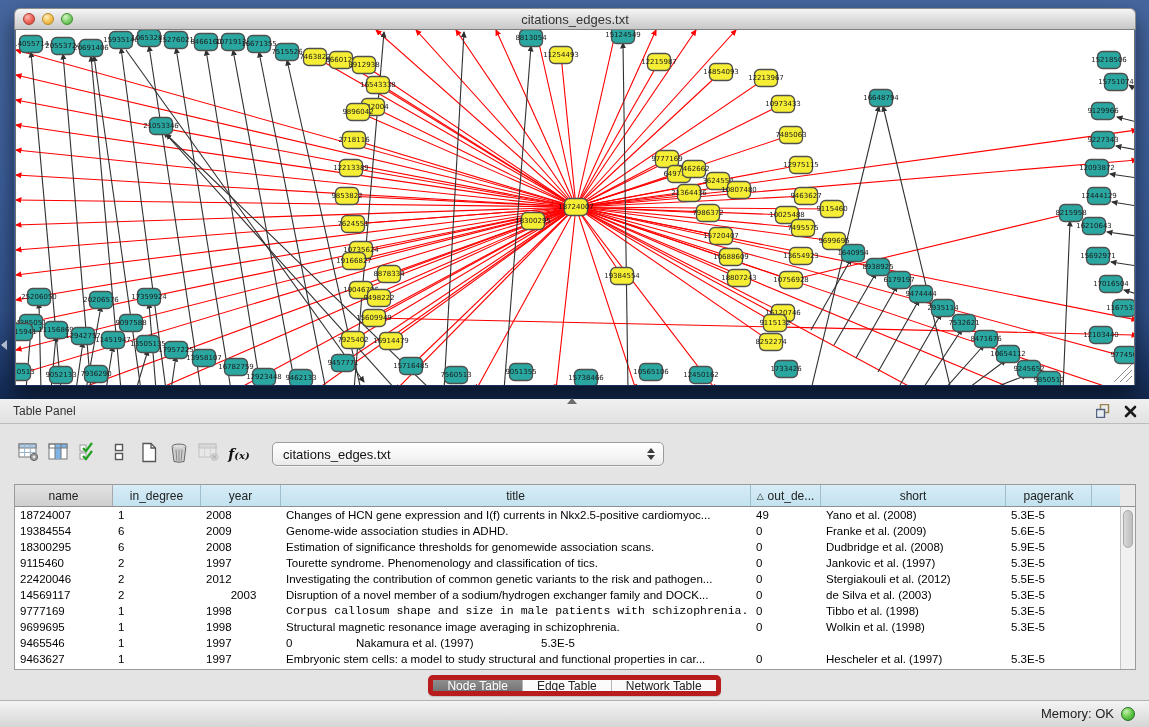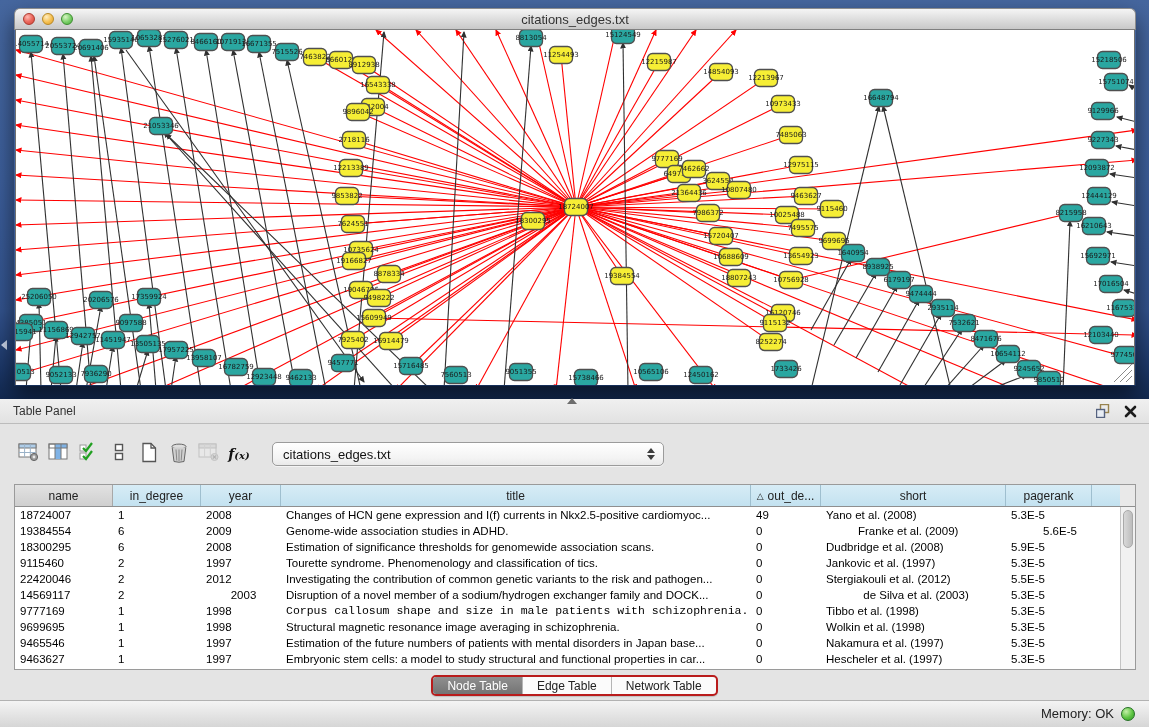--- a/index.html
+++ b/index.html
@@ -59,21 +59,21 @@
   .th .sort { font-size:9px; margin-right:4px; color:#222; }
   .tbody { position:relative; flex:1; display:flex; }
   .rows { flex:1; overflow:hidden; }
   .tr { display:flex; height:16px; background:#fff; }
   .td { font-size:11.5px; color:#000; white-space:nowrap; overflow:hidden; padding-left:5px; line-height:16px; }
   .vscroll { flex:0 0 15px; background:#f1f1f1; border-left:1px solid #c4c4c4; position:relative; }
   .vthumb { position:absolute; left:2px; top:3px; width:10px; height:38px; border-radius:5px;
     background:linear-gradient(90deg,#d8d8d8,#bdbdbd); border:1px solid #a9a9a9; }
 
   .tabbar { position:absolute; left:0; right:0; top:276px; display:flex; justify-content:center; }
-  .segmented { display:flex; height:21px; border:2px solid #b91c1c; border-radius:5px; overflow:hidden;
+  .segmented { display:flex; height:21px; border:5px solid #b91c1c; border-radius:5px; overflow:hidden;
     background:#fbfbfb; box-shadow:0 1px 1px rgba(0,0,0,.15); }
   .segment { padding:0 14px; font-size:12px; color:#222; display:flex; align-items:center; border-right:1px solid #b5b5b5; }
   .segment:last-child { border-right:none; }
   .segment.active { background:linear-gradient(180deg,#8f8f8f,#747474); color:#fff; }
 
   
   .status-bar { position:absolute; left:0; top:700px; width:1149px; height:27px;
     background:linear-gradient(180deg,#f4f4f4,#d6d6d6); border-top:1px solid #b2b2b2; }
   .memory-chip { position:absolute; right:14px; top:5px; display:flex; align-items:center; gap:7px; }
   .memory-text { font-size:13px; color:#222; }
@@ -823,21 +823,21 @@
               <div class="td" style="flex: 0 0 70px; width: 70px;">49</div>
               <div class="td" style="flex: 0 0 185px; width: 185px;">Yano et al. (2008)</div>
               <div class="td" style="flex: 0 0 86px; width: 86px;">5.3E-5</div>
             </div>
             <div class="tr">
               <div class="td" style="flex: 0 0 98px; width: 98px;">19384554</div>
               <div class="td" style="flex: 0 0 88px; width: 88px;">6</div>
               <div class="td" style="flex: 0 0 80px; width: 80px;">2009</div>
               <div class="td" style="flex: 0 0 470px; width: 470px;">Genome-wide association studies in ADHD.</div>
               <div class="td" style="flex: 0 0 70px; width: 70px;">0</div>
-              <div class="td" style="flex: 0 0 185px; width: 185px; margin-left: 32px;">Franke et al. (2009)</div>
+              <div class="td" style="flex: 0 0 185px; width: 185px;">Franke et al. (2009)</div>
               <div class="td" style="flex: 0 0 86px; width: 86px;">5.6E-5</div>
             </div>
             <div class="tr">
               <div class="td" style="flex: 0 0 98px; width: 98px;">18300295</div>
               <div class="td" style="flex: 0 0 88px; width: 88px;">6</div>
               <div class="td" style="flex: 0 0 80px; width: 80px;">2008</div>
               <div class="td" style="flex: 0 0 470px; width: 470px;">Estimation of significance thresholds for genomewide association scans.</div>
               <div class="td" style="flex: 0 0 70px; width: 70px;">0</div>
               <div class="td" style="flex: 0 0 185px; width: 185px;">Dudbridge et al. (2008)</div>
               <div class="td" style="flex: 0 0 86px; width: 86px;">5.9E-5</div>
@@ -859,21 +859,21 @@
               <div class="td" style="flex: 0 0 70px; width: 70px;">0</div>
               <div class="td" style="flex: 0 0 185px; width: 185px;">Stergiakouli et al. (2012)</div>
               <div class="td" style="flex: 0 0 86px; width: 86px;">5.5E-5</div>
             </div>
             <div class="tr">
               <div class="td" style="flex: 0 0 98px; width: 98px;">14569117</div>
               <div class="td" style="flex: 0 0 88px; width: 88px;">2</div>
               <div class="td" style="flex: 0 0 80px; width: 80px; text-align: center;">2003</div>
               <div class="td" style="flex: 0 0 470px; width: 470px;">Disruption of a novel member of a sodium/hydrogen exchanger family and DOCK...</div>
               <div class="td" style="flex: 0 0 70px; width: 70px;">0</div>
-              <div class="td" style="flex: 0 0 185px; width: 185px; text-align: center;">de Silva et al. (2003)</div>
+              <div class="td" style="flex: 0 0 185px; width: 185px;">de Silva et al. (2003)</div>
               <div class="td" style="flex: 0 0 86px; width: 86px;">5.3E-5</div>
             </div>
             <div class="tr">
               <div class="td" style="flex: 0 0 98px; width: 98px;">9777169</div>
               <div class="td" style="flex: 0 0 88px; width: 88px;">1</div>
               <div class="td" style="flex: 0 0 80px; width: 80px;">1998</div>
               <div class="td" style="flex: 0 0 470px; width: 470px; font-family: Liberation Mono, monospace;">Corpus callosum shape and size in male patients with schizophrenia.</div>
               <div class="td" style="flex: 0 0 70px; width: 70px;">0</div>
               <div class="td" style="flex: 0 0 185px; width: 185px;">Tibbo et al. (1998)</div>
               <div class="td" style="flex: 0 0 86px; width: 86px;">5.3E-5</div>
@@ -884,21 +884,20 @@
               <div class="td" style="flex: 0 0 80px; width: 80px;">1998</div>
               <div class="td" style="flex: 0 0 470px; width: 470px;">Structural magnetic resonance image averaging in schizophrenia.</div>
               <div class="td" style="flex: 0 0 70px; width: 70px;">0</div>
               <div class="td" style="flex: 0 0 185px; width: 185px;">Wolkin et al. (1998)</div>
               <div class="td" style="flex: 0 0 86px; width: 86px;">5.3E-5</div>
             </div>
             <div class="tr">
               <div class="td" style="flex: 0 0 98px; width: 98px;">9465546</div>
               <div class="td" style="flex: 0 0 88px; width: 88px;">1</div>
               <div class="td" style="flex: 0 0 80px; width: 80px;">1997</div>
-              <div class="td" style="flex: 0 0 470px; width: 470px;">Estimation of the future numbers of patients with mental disorders in Japan base...</div>
               <div class="td" style="flex: 0 0 70px; width: 70px;">0</div>
               <div class="td" style="flex: 0 0 185px; width: 185px;">Nakamura et al. (1997)</div>
               <div class="td" style="flex: 0 0 86px; width: 86px;">5.3E-5</div>
             </div>
             <div class="tr">
               <div class="td" style="flex: 0 0 98px; width: 98px;">9463627</div>
               <div class="td" style="flex: 0 0 88px; width: 88px;">1</div>
               <div class="td" style="flex: 0 0 80px; width: 80px;">1997</div>
               <div class="td" style="flex: 0 0 470px; width: 470px;">Embryonic stem cells: a model to study structural and functional properties in car...</div>
               <div class="td" style="flex: 0 0 70px; width: 70px;">0</div>

